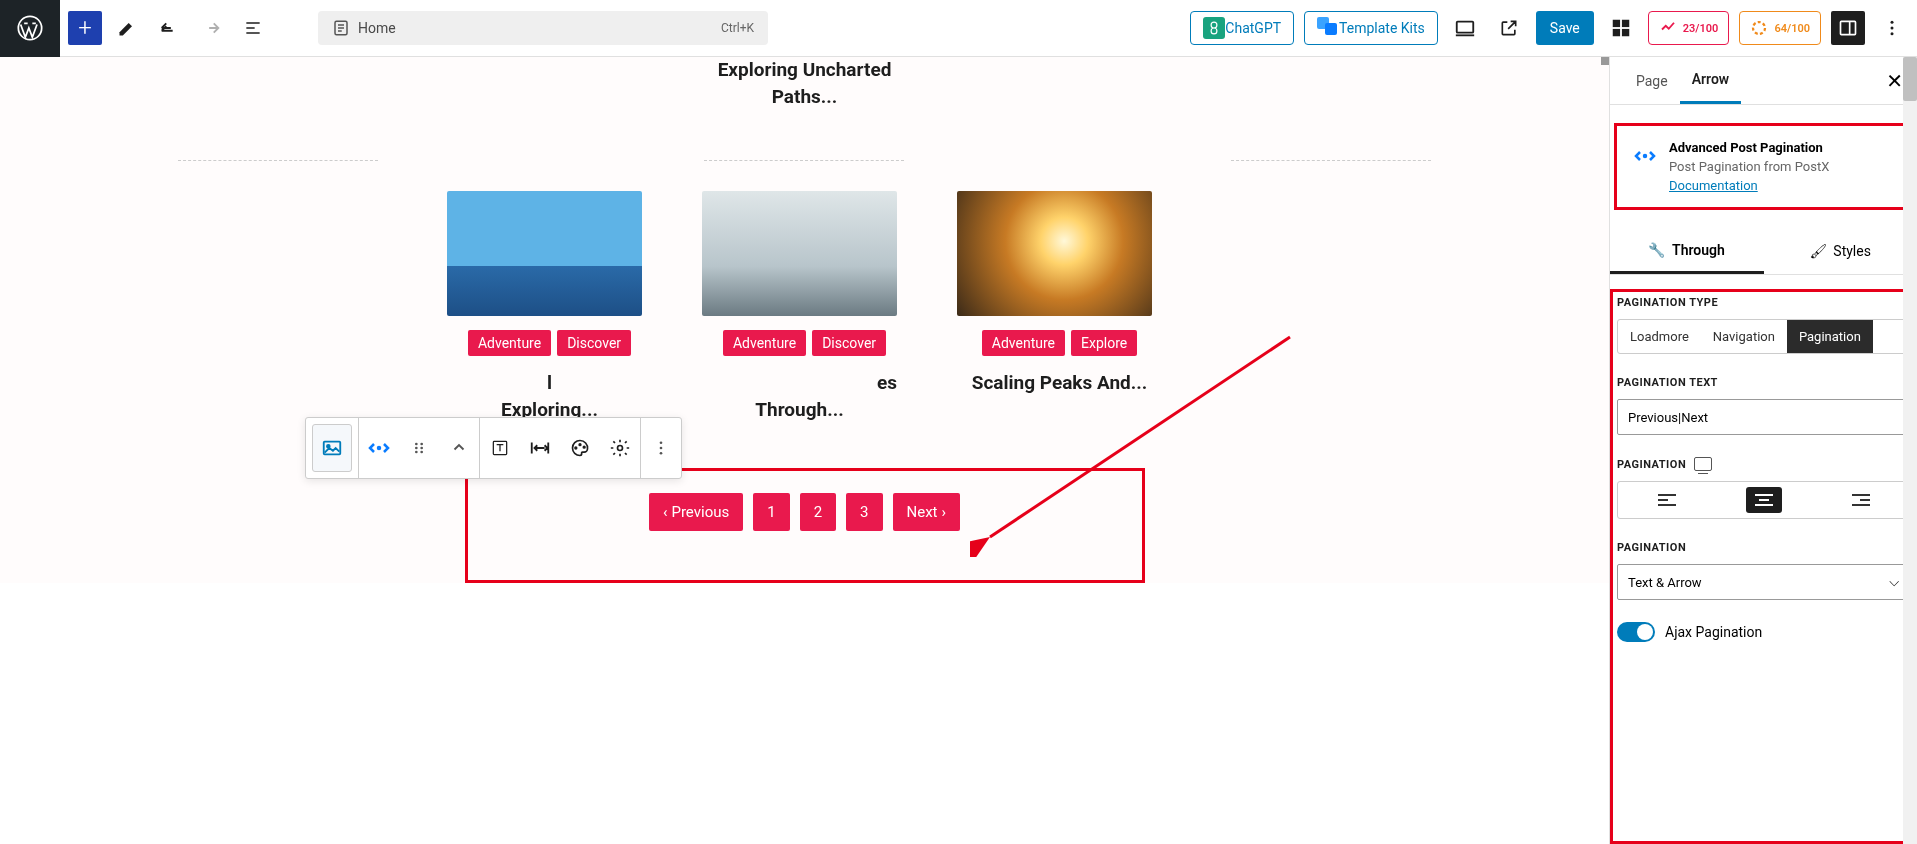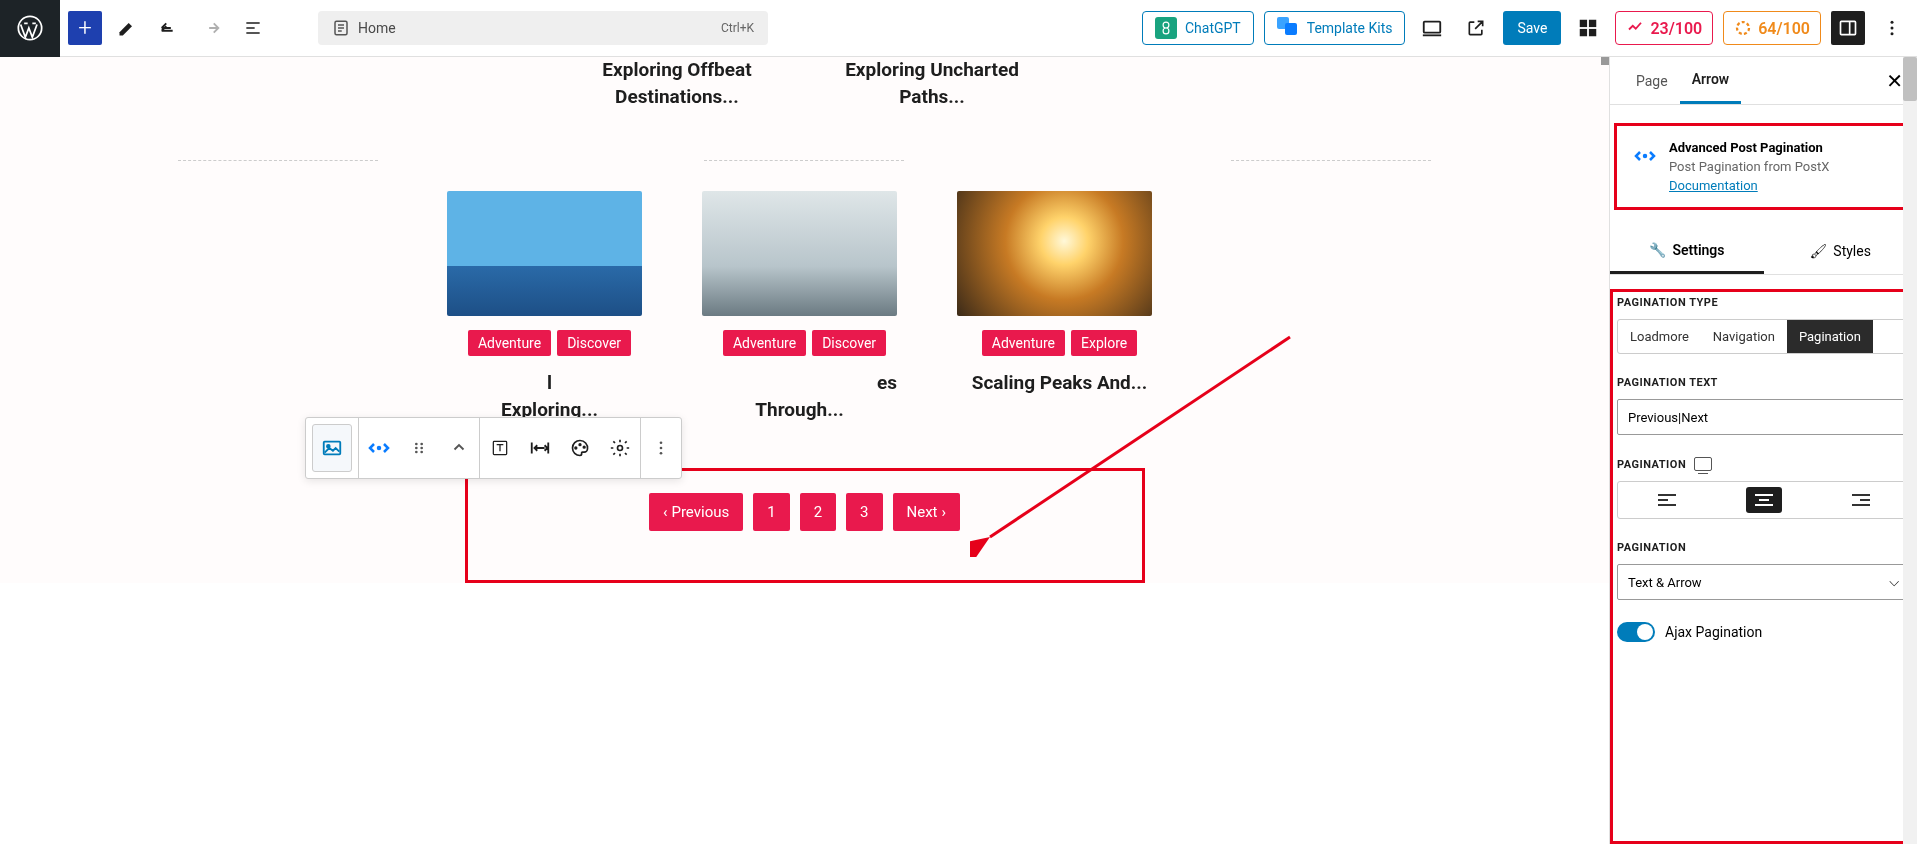--- a/index.html
+++ b/index.html
@@ -5,26 +5,26 @@
 * { margin: 0; padding: 0; box-sizing: border-box; font-family: -apple-system, BlinkMacSystemFont, "Segoe UI", Roboto, sans-serif; }
 body { background: #fff; overflow: hidden; }
 .topbar { height: 57px; border-bottom: 1px solid #e0e0e0; display: flex; align-items: center; padding: 0 8px 0 0; gap: 8px; }
 .wp-logo { width: 60px; height: 57px; background: #1d2327; display: flex; align-items: center; justify-content: center; color: #fff; }
 .topbar-btn { width: 34px; height: 34px; display: flex; align-items: center; justify-content: center; border-radius: 2px; cursor: pointer; }
 .add-btn { background: #1e40af; color: #fff; font-size: 24px; font-weight: 300; }
 .top-icon { color: #1e1e1e; }
 .docbar { flex: 1; max-width: 450px; height: 34px; background: #efefef; border-radius: 4px; display: flex; align-items: center; padding: 0 14px; color: #4a4a4a; font-size: 14px; margin-left: 40px; }
 .docbar .kb { margin-left: auto; font-size: 12px; color: #666; }
 .topbar-right { margin-left: auto; display: flex; align-items: center; gap: 10px; }
-.pill { height: 34px; display: flex; align-items: center; gap: 8px; padding: 0 12px; border: 1px solid #007cba; border-radius: 4px; font-size: 14px; color: #007cba; cursor: pointer; }
+.pill { height: 34px; display: flex; align-items: center; gap: 0; padding: 0 12px; border: 1px solid #007cba; border-radius: 4px; font-size: 14px; color: #007cba; cursor: pointer; }
 .pill .sq { width: 22px; height: 22px; border-radius: 3px; }
 .chatgpt-sq { background: #19a37f; display:flex; align-items:center; justify-content:center;}
 .tk-sq { width:22px; height:22px; position:relative; }
 .save-btn { background: #007cba; color: #fff; border: none; padding: 0 14px; height: 34px; border-radius: 3px; font-size: 14px; cursor: pointer; }
-.score { height: 34px; display: flex; align-items: center; gap: 6px; padding: 0 10px; border: 1px solid; border-radius: 4px; font-size: 16px; font-weight: 600; }
+.score { height: 34px; display: flex; align-items: center; gap: 6px; padding: 0 10px; border: 1px solid; border-radius: 4px; font-size: 11px; font-weight: 600; }
 .score-red { border-color: #e9194d; color: #e9194d; }
 .score-org { border-color: #f08a1a; color: #f08a1a; }
 .dark-sq { width: 34px; height: 34px; background: #1e1e1e; display: flex; align-items: center; justify-content: center; color: #fff; border-radius: 2px; }
 .main { display: flex; height: calc(100vh - 57px); }
 .canvas-wrap { flex: 1; position: relative; overflow: hidden; background: #fff; }
 .canvas { padding: 0 40px; position: relative; background:#fffcfc; }
 .posts-row { display: flex; gap: 50px; justify-content: center; margin-bottom: 20px; }
 .post { width: 205px; }
 .post-title { font-size: 19px; font-weight: 700; text-align: center; color: #1e1e1e; line-height: 1.4; }
 .post-img { width: 195px; height: 125px; background: #888; margin-bottom: 14px; position:relative; overflow:hidden; border-radius:2px;}
@@ -183,23 +183,20 @@
         </svg>
       </div>
   </div>
 </div>
 
 <div class="main">
   <div class="canvas-wrap">
     <div class="canvas">
       <div class="posts-row">
         <div class="post">
-            <div class="post-title">Exploring Offbeat Destinations...</div>
-          </div>
-        <div class="post">
             <div class="post-title">Exploring Uncharted Paths...</div>
           </div>
       </div>
       <div class="sep-row">
         <div class="dots-sep"></div>
         <div class="dots-sep"></div>
         <div class="dots-sep"></div>
       </div>
       <div class="posts-row">
         <div class="post">
@@ -344,21 +341,21 @@
       <div class="block-info-txt">
         <div class="block-info-title">Advanced Post Pagination</div>
         <div style="color:#666; margin-bottom:4px;">Post Pagination from PostX</div>
         <span class="doc-link">Documentation</span>
       </div>
     </div>
 
     <div class="sub-tabs">
       <div class="sub-tab active">
           <span>🔧</span>
-          <span>Settings</span>
+          <span>Through</span>
         </div>
       <div class="sub-tab">
           <span>🖌</span>
           <span>Styles</span>
         </div>
     </div>
 
     <div class="settings-body">
       <div class="setting-label">PAGINATION TYPE</div>
       <div class="btn-group">

